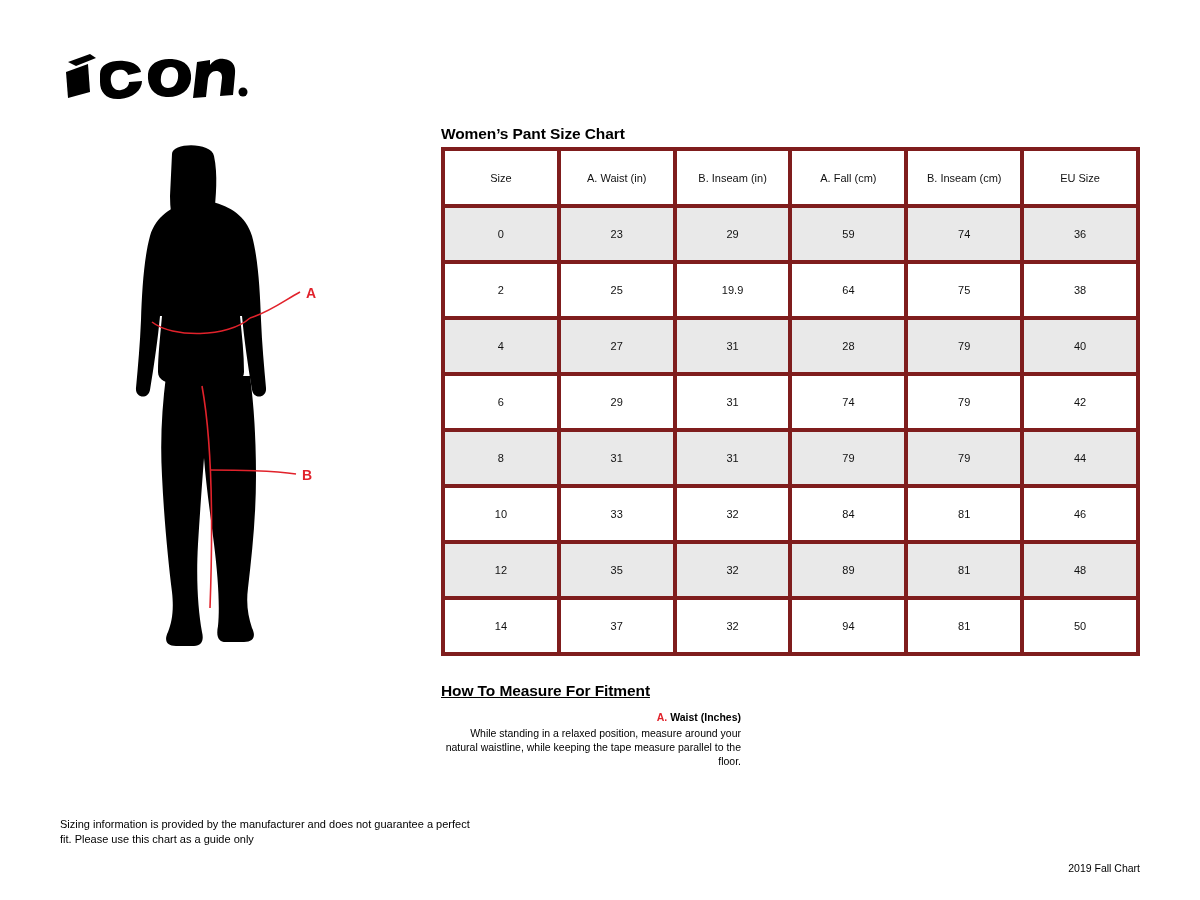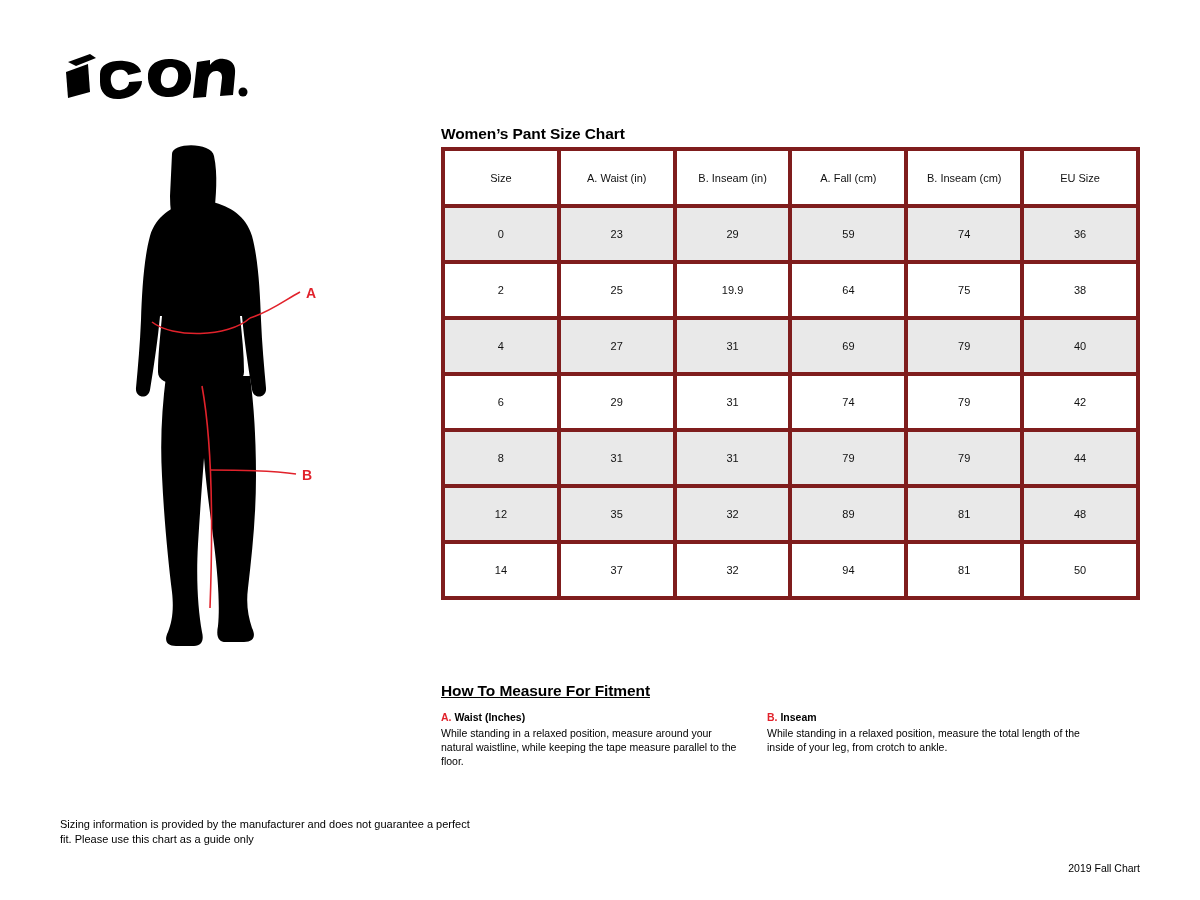--- a/index.html
+++ b/index.html
@@ -76,20 +76,21 @@
     top: 682px;
     font-size: 15.5px;
     font-weight: bold;
     letter-spacing: -0.1px;
     text-decoration: underline;
   }
   .measure-block {
     position: absolute;
     font-size: 10.5px;
     line-height: 14px;
+    text-align: right;
   }
   .measure-block.a { left: 441px; top: 710px; width: 300px; }
   .measure-block.b { left: 767px; top: 710px; width: 320px; }
   .measure-head { font-weight: bold; font-size: 10.5px; margin-bottom: 2px; }
   .letter { color: #e1222b; font-weight: bold; }
   .measure-body { font-size: 10.5px; line-height: 14px; }
 
   
   .disclaimer {
     position: absolute;
@@ -183,39 +184,47 @@
         <td>25</td>
         <td>19.9</td>
         <td>64</td>
         <td>75</td>
         <td>38</td>
       </tr>
       <tr class="shaded">
         <td>4</td>
         <td>27</td>
         <td>31</td>
-        <td>69</td>
+        <td>28</td>
         <td>79</td>
         <td>40</td>
       </tr>
       <tr class="plain">
         <td>6</td>
         <td>29</td>
         <td>31</td>
         <td>74</td>
         <td>79</td>
         <td>42</td>
       </tr>
       <tr class="shaded">
         <td>8</td>
         <td>31</td>
         <td>31</td>
         <td>79</td>
         <td>79</td>
         <td>44</td>
+      </tr>
+      <tr class="plain">
+        <td>10</td>
+        <td>33</td>
+        <td>32</td>
+        <td>84</td>
+        <td>81</td>
+        <td>46</td>
       </tr>
       <tr class="shaded">
         <td>12</td>
         <td>35</td>
         <td>32</td>
         <td>89</td>
         <td>81</td>
         <td>48</td>
       </tr>
       <tr class="plain">
@@ -232,24 +241,17 @@
   <div class="howto-title">How To Measure For Fitment</div>
 
   <div class="measure-block a">
     <div class="measure-head">
       <span class="letter">A.</span>
       <span>Waist (Inches)</span>
     </div>
     <div class="measure-body">While standing in a relaxed position, measure around your natural waistline, while keeping the tape measure parallel to the floor.</div>
   </div>
 
-  <div class="measure-block b">
-    <div class="measure-head">
-      <span class="letter">B.</span>
-      <span>Inseam</span>
-    </div>
-    <div class="measure-body">While standing in a relaxed position, measure the total length of the inside of your leg, from crotch to ankle.</div>
-  </div>
 
   <div class="disclaimer">Sizing information is provided by the manufacturer and does not guarantee a perfect fit. Please use this chart as a guide only</div>
   <div class="fall-chart">2019 Fall Chart</div>
 
 </div>
 
 </body></html>

